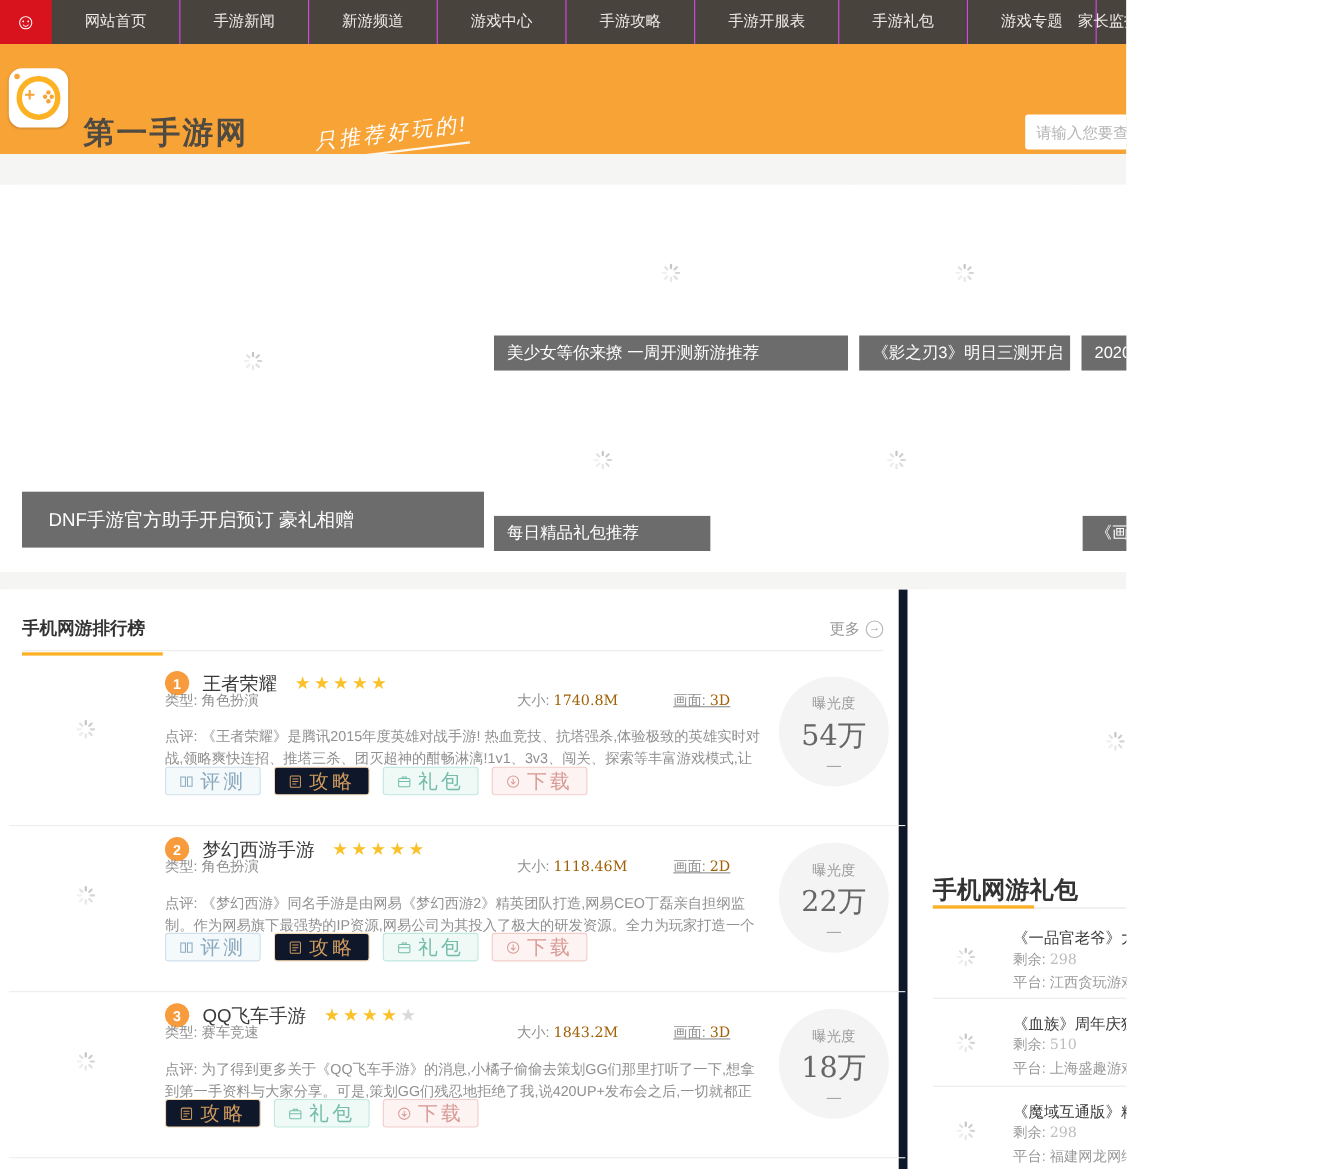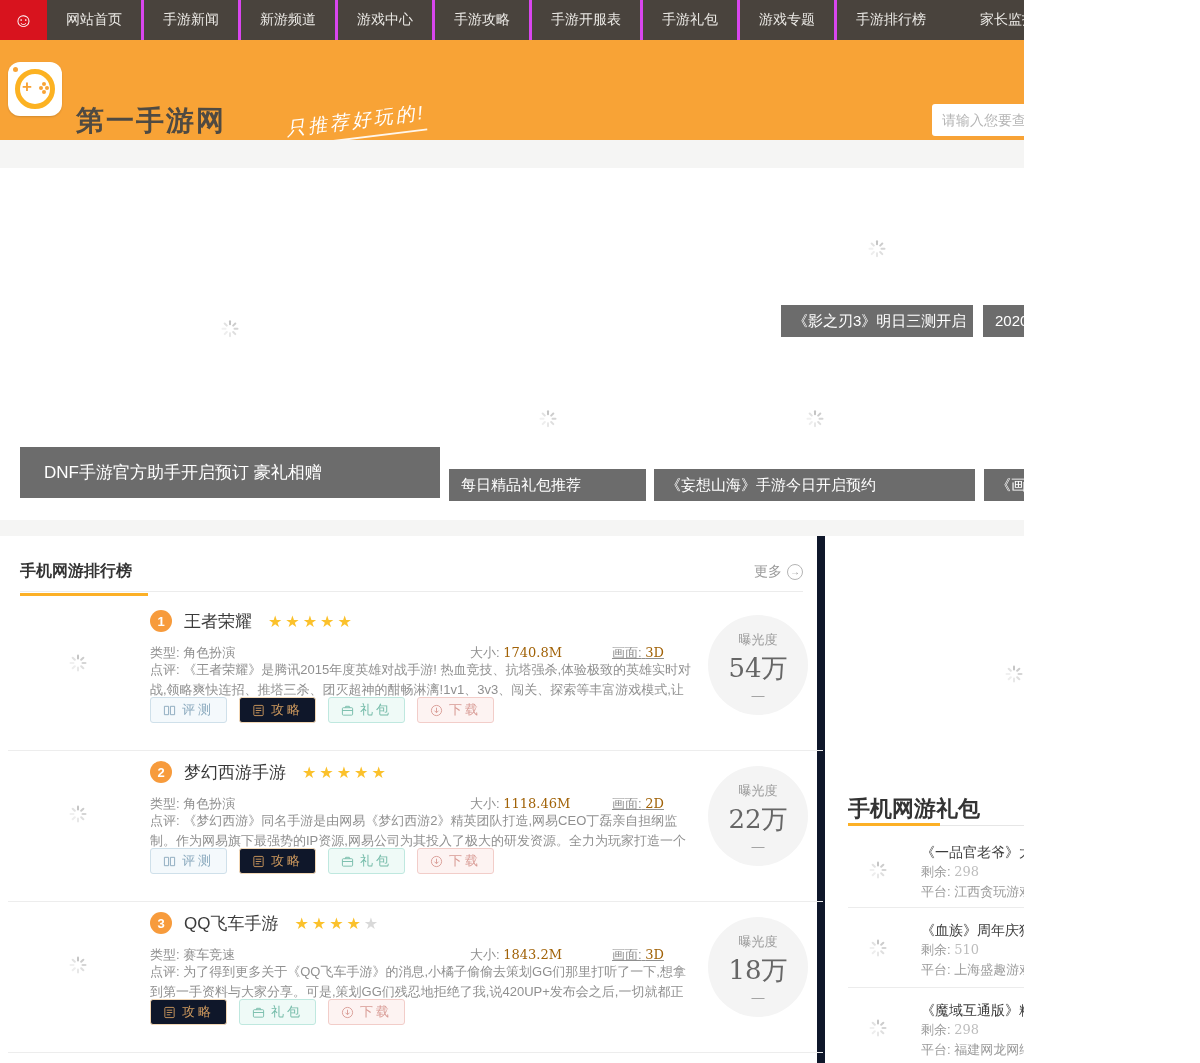--- a/index.html
+++ b/index.html
@@ -3,22 +3,22 @@
 <meta charset="utf-8">
 <style>
   * { margin:0; padding:0; box-sizing:border-box; }
   html,body { width:1200px; height:1063px; background:#ffffff; font-family:"Liberation Sans","DejaVu Sans",sans-serif; }
   .page { position:relative; width:1024px; height:1063px; overflow:hidden; background:#fff; }
 
   
   .topnav { position:absolute; left:0; top:0; width:1024px; height:40px; background:#49433d; display:flex; align-items:stretch; }
   .logo-red { width:47px; height:40px; background:#d8131e; display:flex; align-items:center; justify-content:center; color:#fff; font-size:20px; flex:0 0 47px; }
   .topnav ul { display:flex; list-style:none; align-items:stretch; }
-  .topnav li { display:flex; align-items:center; padding:0 19px; color:#eceae6; font-size:14px; cursor:pointer; position:relative; white-space:nowrap; }
-  .topnav li + li { border-left:3px solid #d946ef; }
+  .topnav li { display:flex; align-items:center; padding:0 30px; color:#eceae6; font-size:14px; cursor:pointer; position:relative; white-space:nowrap; }
+  .topnav li + li { border-left:1px solid #d946ef; }
   .parental { position:absolute; left:980px; top:0; height:40px; display:flex; align-items:center; color:#eceae6; font-size:14px; white-space:nowrap; }
 
   
   .hdr { position:absolute; left:0; top:40px; width:1024px; height:100px; background:#f8a336; }
   .applogo { position:absolute; left:8px; top:22px; width:54px; height:54px; background:#fff; border-radius:12px; box-shadow:0 1px 2px rgba(0,0,0,.15); }
   .applogo .ring { position:absolute; left:7px; top:7px; width:40px; height:40px; border-radius:50%; border:5px solid #fcb222; background:#fff; }
   .applogo .dotTL { position:absolute; left:5px; top:5px; width:5px; height:5px; border-radius:50%; background:#f8a336; }
   .applogo .plus { position:absolute; left:14px; top:15px; color:#f8a336; font-size:17px; font-weight:bold; }
   .applogo .dots { position:absolute; left:31px; top:24px; width:4px; height:4px; background:#f8a336; border-radius:50%;
                    box-shadow:6px 0 0 #f8a336, 3px -4px 0 #f8a336, 3px 4px 0 #f8a336; }
@@ -62,26 +62,26 @@
   .circle-arrow { width:16px; height:16px; border:1px solid #b5b5b5; border-radius:50%; display:inline-flex; align-items:center; justify-content:center; font-size:10px; color:#999; }
 
   .game-row { position:absolute; left:0; width:815px; height:151px; border-bottom:1px solid #ededed; }
   .r1 { top:64px; } .r2 { top:215px; } .r3 { top:366px; } .r4 { top:517px; border-bottom:none; }
   .gicon { position:absolute; left:20px; top:13px; width:100px; height:100px; background:#fff; display:flex; align-items:center; justify-content:center; }
   .title-line { position:absolute; left:142px; top:8px; height:26px; display:flex; align-items:center; }
   .badge { width:22px; height:22px; border-radius:50%; background:#f79b3c; color:#fff; font-size:13px; font-weight:bold; display:flex; align-items:center; justify-content:center; margin-right:12px; }
   .gname { font-size:17px; color:#3a3a3a; margin-right:16px; white-space:nowrap; }
   .stars { font-size:16px; letter-spacing:3px; white-space:nowrap; }
   .star { color:#fbc12b; } .star.empty { color:#d9d9d9; }
-  .meta-line { position:absolute; left:142px; top:44px; width:540px; height:18px; font-size:13px; color:#8f8f8f; }
+  .meta-line { position:absolute; left:142px; top:28px; width:540px; height:18px; font-size:13px; color:#8f8f8f; }
   .meta-line .m-size { position:absolute; left:320px; } .meta-line .m-screen { position:absolute; left:462px;text-decoration:underline; }
   .meta-line .val { color:#a16207; font-family:"DejaVu Serif","Liberation Serif",serif; }
   .review { position:absolute; left:142px; top:60px; width:542px; height:40px; line-height:20px; font-size:13px; color:#909090; overflow:hidden; }
   .btns { position:absolute; left:142px; top:97px; display:flex; gap:12px; }
-  .btn { height:26px; padding:0 12px; border-radius:3px; border:1px solid; display:inline-flex; align-items:center; gap:6px; font-size:13px; letter-spacing:3px; cursor:pointer; background:#fff; }
+  .btn { height:26px; padding:0 12px; border-radius:3px; border:1px solid; display:inline-flex; align-items:center; gap:6px; font-size:18px; letter-spacing:3px; cursor:pointer; background:#fff; }
   .btn svg { flex:0 0 13px; }
   .b-pingce  { border-color:#cfe0ea; background:#f4f9fc; color:#8aa9bd; }
   .b-gonglue { border-color:#f2d7b5; background:#0f172a; color:#cf9a5e; }
   .b-libao   { border-color:#bfe8df; background:#effaf7; color:#76bcaa; }
   .b-xiazai  { border-color:#f2cdc9; background:#fdf3f2; color:#d89a94; }
   .exposure { position:absolute; left:700px; top:15px; width:100px; height:100px; border-radius:50%; background:#f4f4f4; display:flex; flex-direction:column; align-items:center; }
   .exp-label { margin-top:16px; font-size:13px; color:#9a9a9a; }
   .exp-val { margin-top:2px; font-size:26px; color:#666; font-family:"DejaVu Serif","Liberation Serif",serif; }
   .exp-dash { margin-top:2px; font-size:13px; color:#9a9a9a; }
 
@@ -156,20 +156,37 @@
               <line x1="9" y1="16.5" x2="9" y2="13.5" opacity=".4"></line>
               <line x1="3.7" y1="14.3" x2="5.8" y2="12.2" opacity=".3"></line>
               <line x1="1.5" y1="9" x2="4.5" y2="9" opacity=".25"></line>
               <line x1="3.7" y1="3.7" x2="5.8" y2="5.8" opacity=".5"></line>
             </g>
           </svg>
       </span>
       <div class="caption cap-big">DNF手游官方助手开启预订 豪礼相赠</div>
     </div>
 
+    <div class="tile t-a">
+      <span class="spin-center">
+        <svg width="18" height="18" viewBox="0 0 18 18">
+            <g stroke="#c4c4c4" stroke-width="2" stroke-linecap="round">
+              <line x1="9" y1="1.5" x2="9" y2="4.5"></line>
+              <line x1="14.3" y1="3.7" x2="12.2" y2="5.8" opacity=".85"></line>
+              <line x1="16.5" y1="9" x2="13.5" y2="9" opacity=".7"></line>
+              <line x1="14.3" y1="14.3" x2="12.2" y2="12.2" opacity=".55"></line>
+              <line x1="9" y1="16.5" x2="9" y2="13.5" opacity=".4"></line>
+              <line x1="3.7" y1="14.3" x2="5.8" y2="12.2" opacity=".3"></line>
+              <line x1="1.5" y1="9" x2="4.5" y2="9" opacity=".25"></line>
+              <line x1="3.7" y1="3.7" x2="5.8" y2="5.8" opacity=".5"></line>
+            </g>
+          </svg>
+      </span>
+      <div class="caption cap-sm">美少女等你来撩 一周开测新游推荐</div>
+    </div>
 
     <div class="tile t-b">
       <span class="spin-center">
         <svg width="18" height="18" viewBox="0 0 18 18">
             <g stroke="#c4c4c4" stroke-width="2" stroke-linecap="round">
               <line x1="9" y1="1.5" x2="9" y2="4.5"></line>
               <line x1="14.3" y1="3.7" x2="12.2" y2="5.8" opacity=".85"></line>
               <line x1="16.5" y1="9" x2="13.5" y2="9" opacity=".7"></line>
               <line x1="14.3" y1="14.3" x2="12.2" y2="12.2" opacity=".55"></line>
               <line x1="9" y1="16.5" x2="9" y2="13.5" opacity=".4"></line>
@@ -212,21 +229,20 @@
               <line x1="14.3" y1="3.7" x2="12.2" y2="5.8" opacity=".85"></line>
               <line x1="16.5" y1="9" x2="13.5" y2="9" opacity=".7"></line>
               <line x1="14.3" y1="14.3" x2="12.2" y2="12.2" opacity=".55"></line>
               <line x1="9" y1="16.5" x2="9" y2="13.5" opacity=".4"></line>
               <line x1="3.7" y1="14.3" x2="5.8" y2="12.2" opacity=".3"></line>
               <line x1="1.5" y1="9" x2="4.5" y2="9" opacity=".25"></line>
               <line x1="3.7" y1="3.7" x2="5.8" y2="5.8" opacity=".5"></line>
             </g>
           </svg>
       </span>
-      <div class="caption cap-sm">《妄想山海》手游今日开启预约</div>
     </div>
 
     <div class="tile t-f">
       <div class="caption cap-sm">《画</div>
     </div>
   </div>
 
   <div class="band2"></div>
 
   <div class="main">

